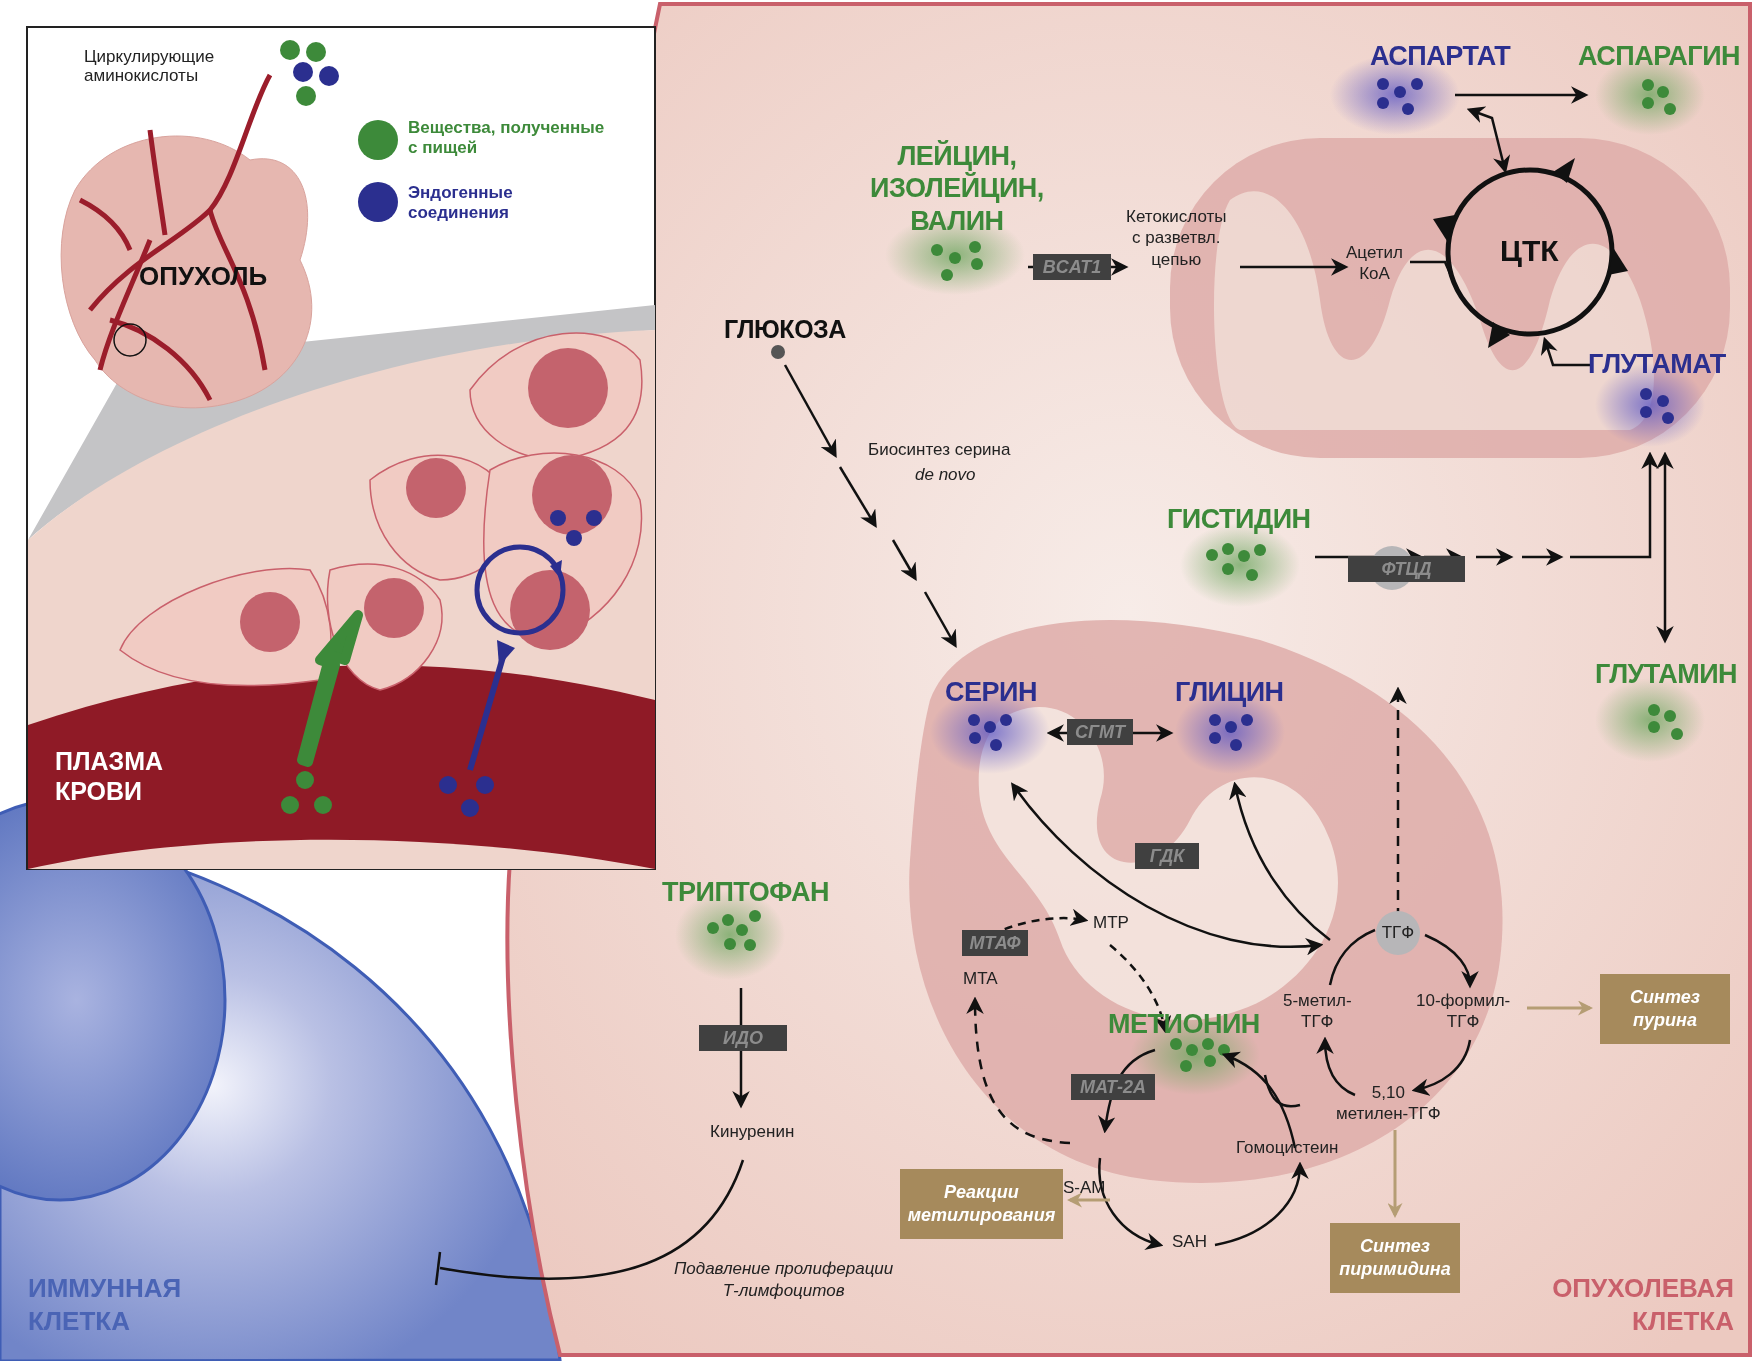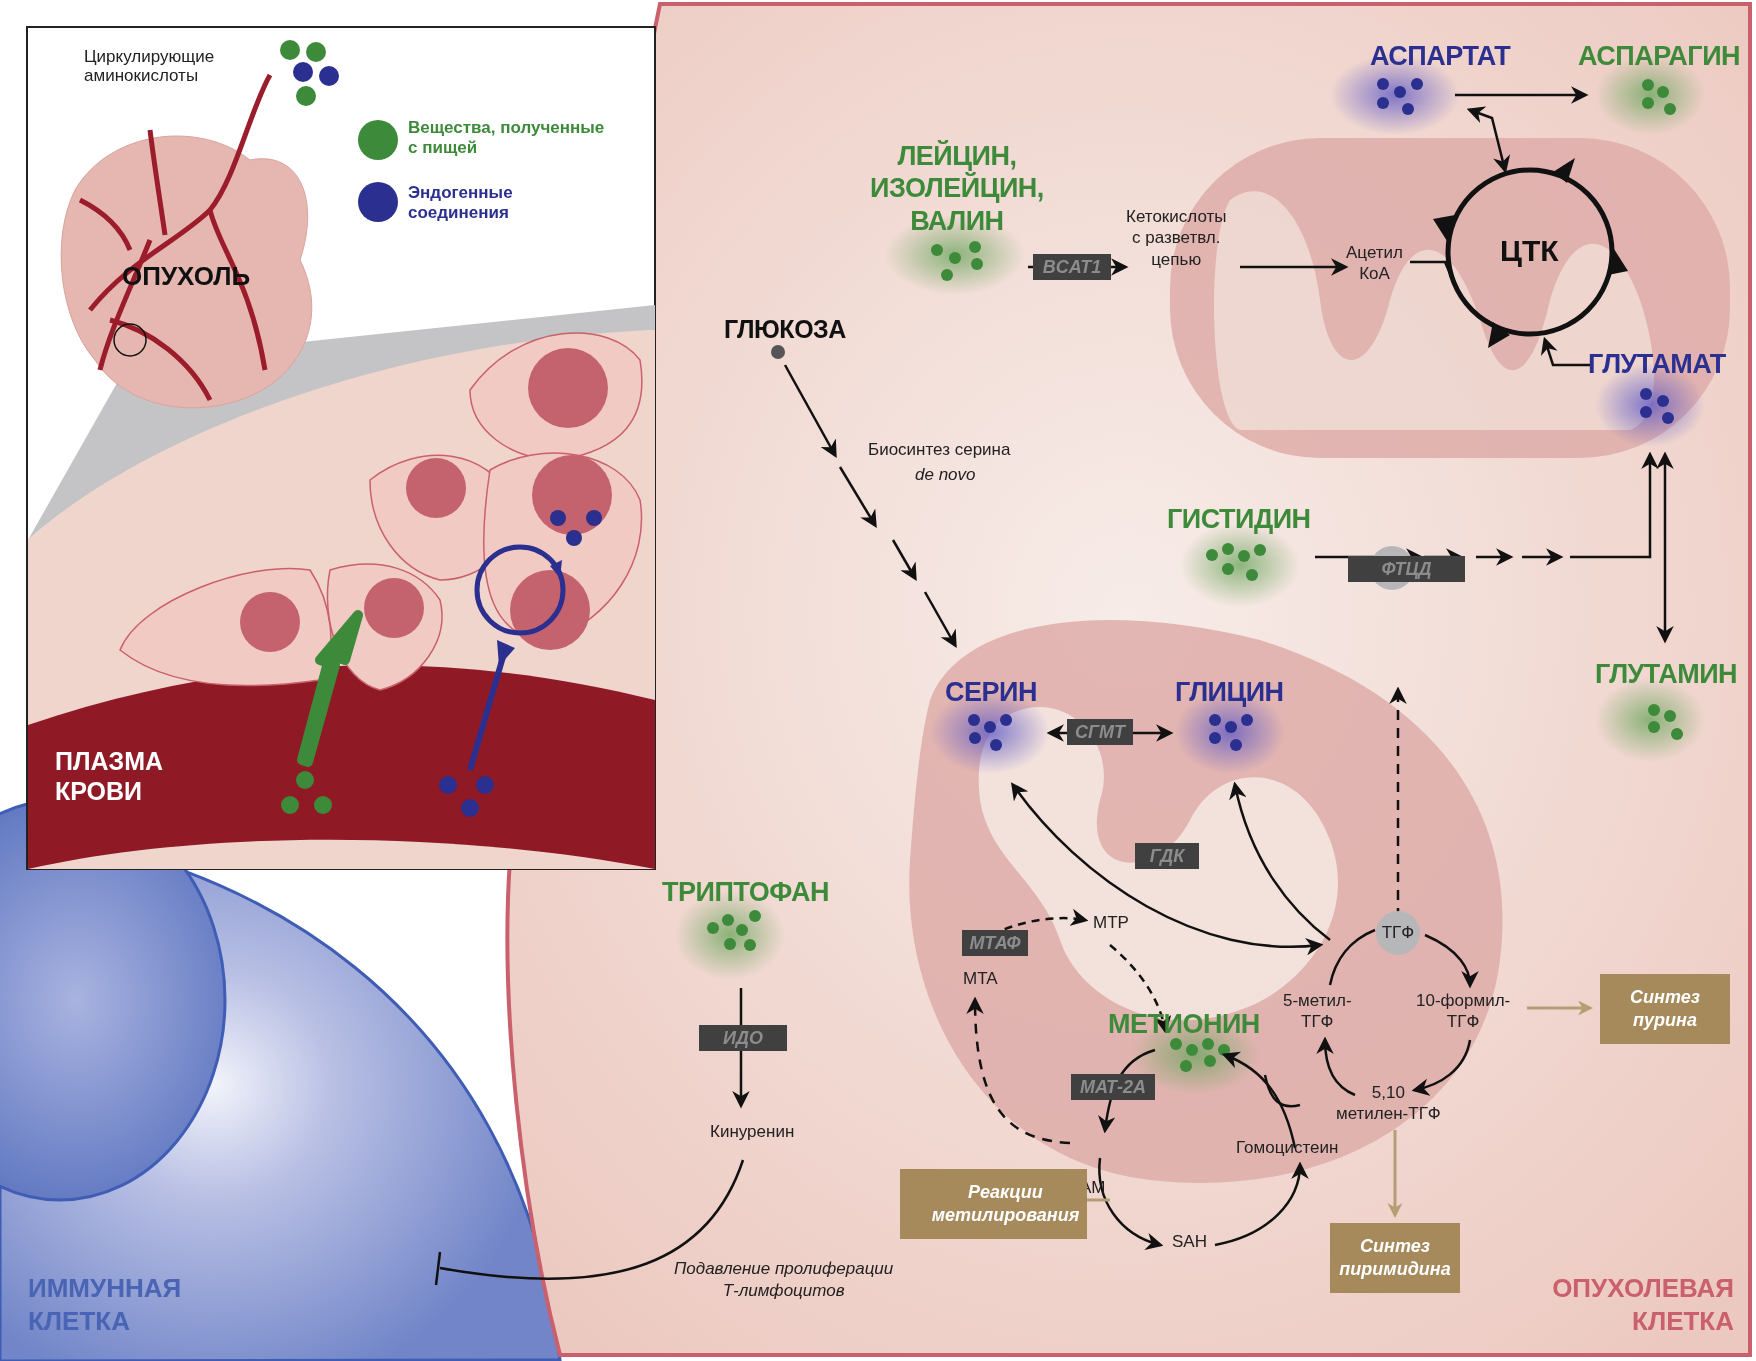--- a/index.html
+++ b/index.html
@@ -264,21 +264,21 @@
         <circle cx="329" cy="76" r="10" fill="#2b2f8f"></circle>
       <circle cx="306" cy="96" r="10" fill="#3d8a3a"></circle>
     </g>
     <circle cx="378" cy="140" r="20" fill="#3d8a3a"></circle>
     <circle cx="378" cy="202" r="20" fill="#2b2f8f"></circle>
   </g>
 </svg>
 
 <div class="t" style="left:84px;top:48px;font-size:17px;color:#222;white-space:pre;">Циркулирующие
 аминокислоты</div>
-<div class="t" style="left:122px;top:262px;font-size:26px;font-weight:bold;color:#111;">ОПУХОЛЬ</div>
+<div class="t" style="left:139px;top:262px;font-size:26px;font-weight:bold;color:#111;">ОПУХОЛЬ</div>
 <div class="t" style="left:55px;top:746px;font-size:25px;font-weight:bold;color:#fff;white-space:pre;line-height:1.2;">ПЛАЗМА
 КРОВИ</div>
 <div class="t" style="left:408px;top:118px;font-size:17px;font-weight:bold;color:#3d8a3a;white-space:pre;line-height:1.15;">Вещества, полученные
 с пищей</div>
 <div class="t" style="left:408px;top:183px;font-size:17px;font-weight:bold;color:#2b2f8f;white-space:pre;line-height:1.15;">Эндогенные
 соединения</div>
 
 <div class="t" style="left:28px;top:1272px;font-size:26px;font-weight:bold;color:#4a64b5;white-space:pre;line-height:1.25;">ИММУННАЯ
 КЛЕТКА</div>
 <div class="t" style="right:22px;top:1272px;font-size:26px;font-weight:bold;color:#c9606b;white-space:pre;text-align:right;line-height:1.25;">ОПУХОЛЕВАЯ
@@ -330,14 +330,14 @@
 <div class="enz" style="left:1067px;top:719px;width:66px;">СГМТ</div>
 <div class="enz" style="left:1135px;top:843px;width:64px;">ГДК</div>
 <div class="enz" style="left:962px;top:930px;width:66px;">МТАФ</div>
 <div class="enz" style="left:1071px;top:1074px;width:84px;">МАТ-2А</div>
 <div class="enz" style="left:699px;top:1025px;width:88px;">ИДО</div>
 
 <div class="outbox" style="left:1600px;top:974px;width:130px;height:70px;white-space:pre;">Синтез
 пурина</div>
 <div class="outbox" style="left:1330px;top:1223px;width:130px;height:70px;white-space:pre;">Синтез
 пиримидина</div>
-<div class="outbox" style="left:900px;top:1169px;width:163px;height:70px;white-space:pre;padding-left:24px;">Реакции
+<div class="outbox" style="left:900px;top:1169px;width:163px;height:70px;white-space:pre;">Реакции
 метилирования</div>
 
 </body></html>

